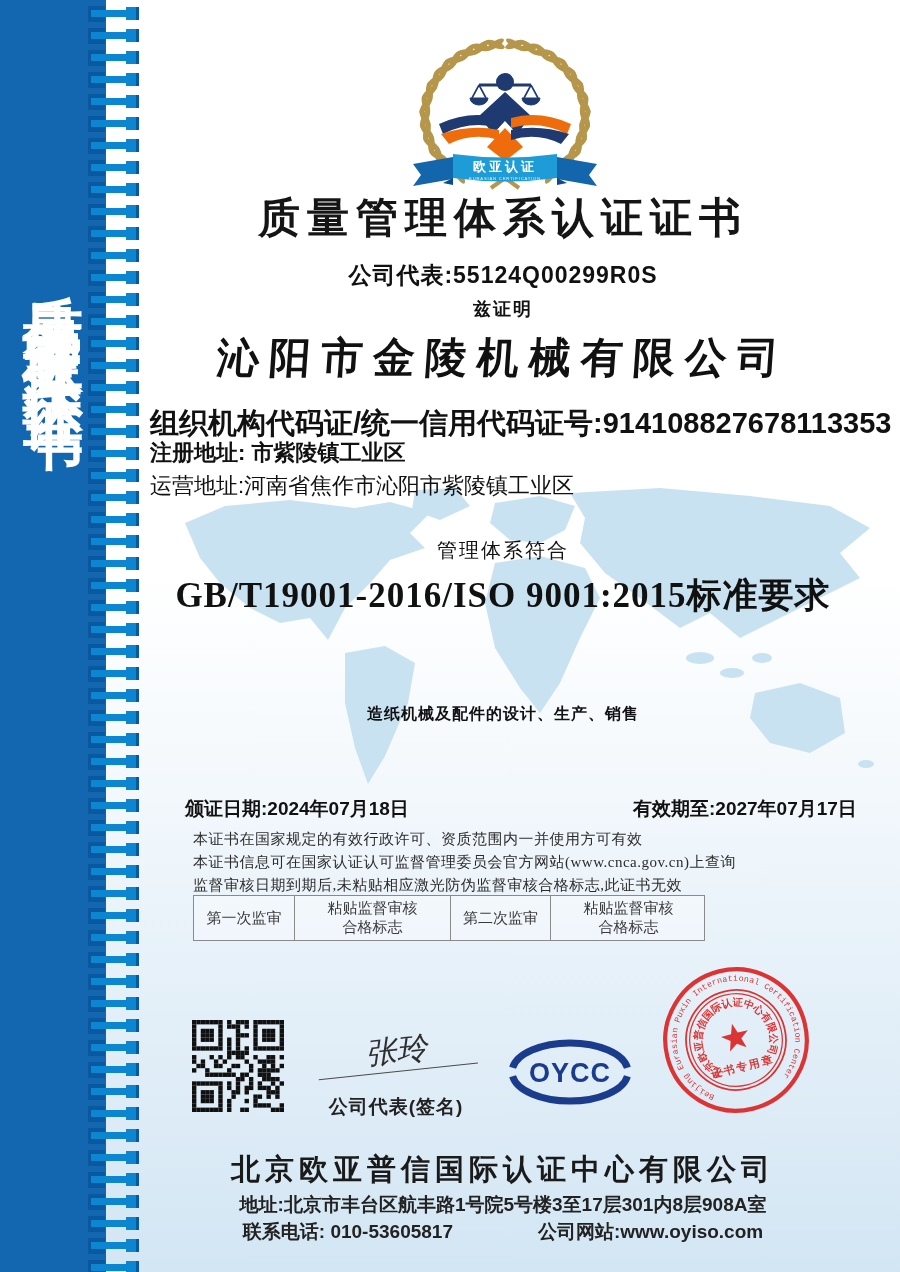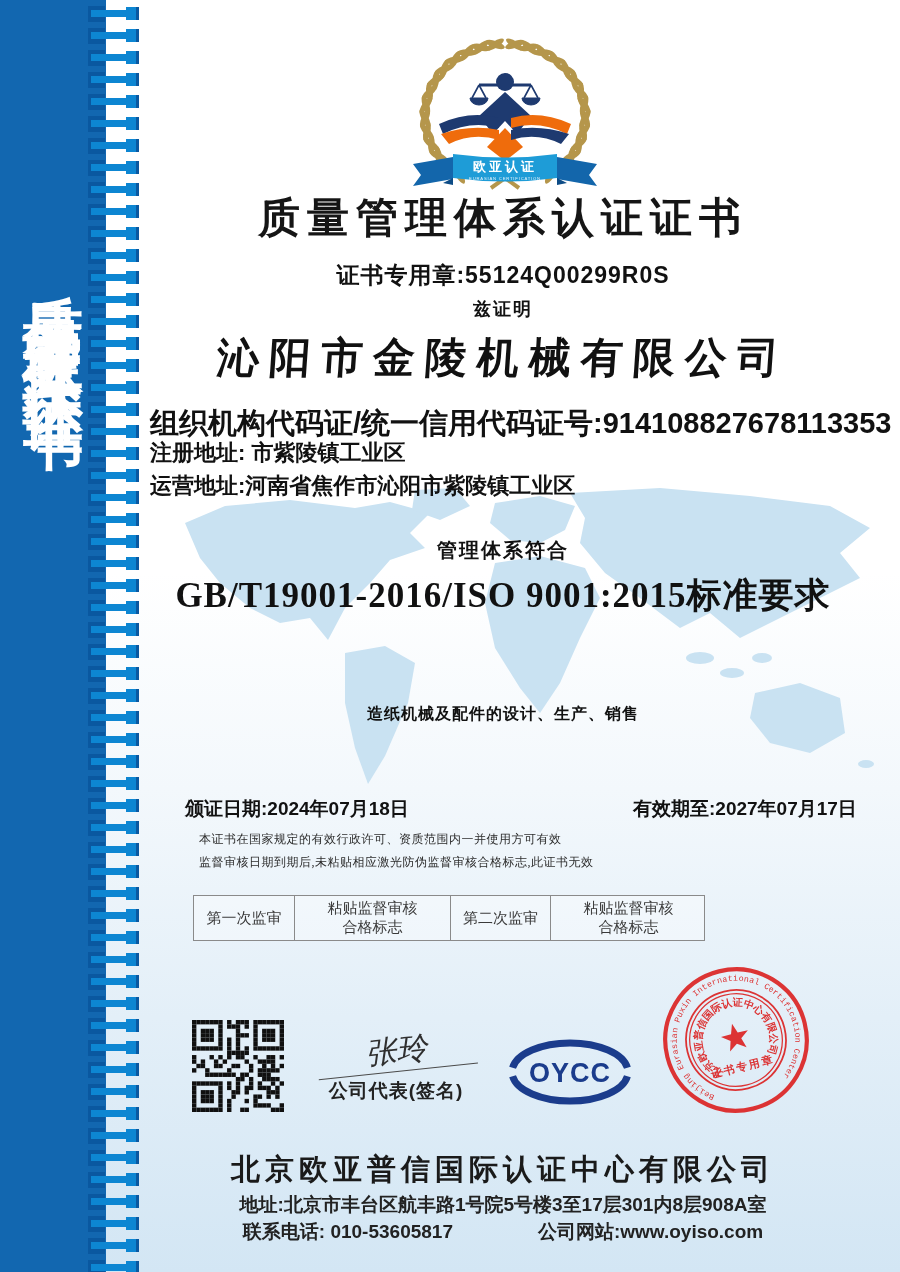--- a/index.html
+++ b/index.html
@@ -27,51 +27,51 @@
 
   .logo-svg { position:absolute; left:395px; top:28px; width:220px; height:170px; }
 
   .main-title { top:190px; font-size:42px; font-weight:900; letter-spacing:7px; color:#151515; }
   .cert-no   { top:260px; font-size:23px; font-weight:600; letter-spacing:1px; }
   .hereby    { top:297px; font-size:18px; font-weight:600; letter-spacing:2px; }
   .company   { top:330px; font-size:42px; font-weight:700; letter-spacing:10px;
                font-family:"Liberation Serif", serif; transform:skewX(-4deg); }
   .org-line  { top:404px; font-size:29px; font-weight:700; }
   .reg-line  { top:438px; font-size:22px; font-weight:700; }
-  .op-line   { top:471px; font-size:22px; font-weight:700; }
+  .op-line   { top:471px; font-size:22px; font-weight:400; }
 
   .map-svg { position:absolute; left:140px; top:488px; width:760px; height:312px; z-index:0; }
   .z2 { z-index:2; }
 
-  .conform   { top:537px; font-size:20px; font-weight:700; letter-spacing:2px; }
+  .conform   { top:537px; font-size:20px; font-weight:400; letter-spacing:2px; }
   .standard  { top:572px; font-size:35px; font-weight:700; font-family:"Liberation Serif", serif; letter-spacing:1px; }
   .scope-lbl { top:648px; font-size:20px; font-weight:700; letter-spacing:2px; }
   .scope     { top:704px; font-size:16px; font-weight:700; letter-spacing:1px; }
 
   .date-issue { position:absolute; left:185px; top:796px; font-size:19px; font-weight:700; color:#111; z-index:2; }
   .date-valid { position:absolute; left:633px; top:796px; font-size:19px; font-weight:700; color:#111; z-index:2; }
 
-  .notes { position:absolute; left:199px; top:828px; z-index:2; font-family:"Liberation Serif", serif;
-           font-size:12px; color:#2c2c2c; line-height:23px; letter-spacing:0.5px; }
+  .notes { position:absolute; left:193px; top:828px; z-index:2; font-family:"Liberation Serif", serif;
+           font-size:15px; color:#2c2c2c; line-height:23px; letter-spacing:0.5px; }
 
   .audit-table { position:absolute; left:193px; top:895px; width:512px; height:46px; z-index:2;
                  display:grid; grid-template-columns:100px 156px 100px 156px;
                  border:1px solid #8a8a8a; background:rgba(255,255,255,0.35); }
   .audit-table .cell { border-left:1px solid #8a8a8a; display:flex; align-items:center; justify-content:center;
                  font-family:"Liberation Serif", serif; font-size:15px; color:#3a3a3a;
                  white-space:pre-line; text-align:center; line-height:1.25; }
   .audit-table .cell:first-child { border-left:none; }
 
   .qr { position:absolute; left:192px; top:1020px; width:92px; height:92px; z-index:2; background:transparent; }
 
   .sig-block { position:absolute; left:316px; top:1026px; width:160px; z-index:2; text-align:center; }
   .sig-name { display:block; height:46px; border-bottom:1.5px solid #4a4a4a;
               font-family:"Liberation Serif", serif; font-style:italic; font-size:31px; color:#2f2f2f;
               transform:rotate(-6deg); padding-top:4px; }
-  .sig-label { display:block; margin-top:6px; font-size:19px; font-weight:600; color:#222; letter-spacing:1px; }
+  .sig-label { display:block; margin-top:22px; font-size:19px; font-weight:600; color:#222; letter-spacing:1px; }
 
   .oycc-svg { position:absolute; left:506px; top:1038px; width:128px; height:68px; z-index:2; }
   .seal-svg { position:absolute; left:658px; top:962px; width:156px; height:156px; z-index:3; opacity:0.95; }
 
   .footer-company { top:1150px; font-size:29px; font-weight:800; letter-spacing:5px; color:#1a1a1a; z-index:2; }
   .footer-address { top:1192px; font-size:19px; font-weight:600; color:#222; z-index:2; }
   .footer-row { position:absolute; left:106px; right:0; top:1219px; z-index:2;
                 display:flex; justify-content:center; gap:85px;
                 font-size:19px; font-weight:600; color:#222; }
 </style>
@@ -474,37 +474,38 @@
       <path d="M162,129 L202,136 L194,147 L202,158 L162,151 Z" fill="#1366ab"></path>
       <path d="M58,126 Q110,133 162,126 L162,150 Q110,157 58,150 Z" fill="#1e9cd7"></path>
       <path d="M58,150 L48,155 L58,157 Z" fill="#0d4c86"></path>
       <path d="M162,150 L172,155 L162,157 Z" fill="#0d4c86"></path>
       <text x="110" y="143" text-anchor="middle" font-size="13" font-weight="bold" fill="#ffffff" letter-spacing="3">欧亚认证</text>
       <text x="110" y="151.5" text-anchor="middle" font-size="4.2" fill="#e8f4fb" letter-spacing="0.8">EURASIAN CERTIFICATION</text>
     </g>
   </svg>
 
   <div class="center main-title z2">质量管理体系认证证书</div>
-  <div class="center cert-no z2">证书专用章:55124Q00299R0S</div>
+  <div class="center cert-no z2">公司代表:55124Q00299R0S</div>
   <div class="center hereby z2">兹证明</div>
   <div class="center company z2">沁阳市金陵机械有限公司</div>
 
   <div class="leftcol org-line z2">组织机构代码证/统一信用代码证号:914108827678113353</div>
   <div class="leftcol reg-line z2">注册地址: 市紫陵镇工业区</div>
   <div class="leftcol op-line z2">运营地址:河南省焦作市沁阳市紫陵镇工业区</div>
 
   <div class="center conform z2">管理体系符合</div>
   <div class="center standard z2">GB/T19001-2016/ISO 9001:2015标准要求</div>
   <div class="center scope z2">造纸机械及配件的设计、生产、销售</div>
 
   <div class="date-issue">颁证日期:2024年07月18日</div>
   <div class="date-valid">有效期至:2027年07月17日</div>
 
   <div class="notes">
     <div>本证书在国家规定的有效行政许可、资质范围内一并使用方可有效</div>
+    <div>本证书信息可在国家认证认可监督管理委员会官方网站(www.cnca.gov.cn)上查询</div>
     <div>监督审核日期到期后,未粘贴相应激光防伪监督审核合格标志,此证书无效</div>
   </div>
 
   <div class="audit-table">
     <div class="cell">第一次监审</div>
     <div class="cell">粘贴监督审核
 合格标志</div>
     <div class="cell">第二次监审</div>
     <div class="cell">粘贴监督审核
 合格标志</div>

